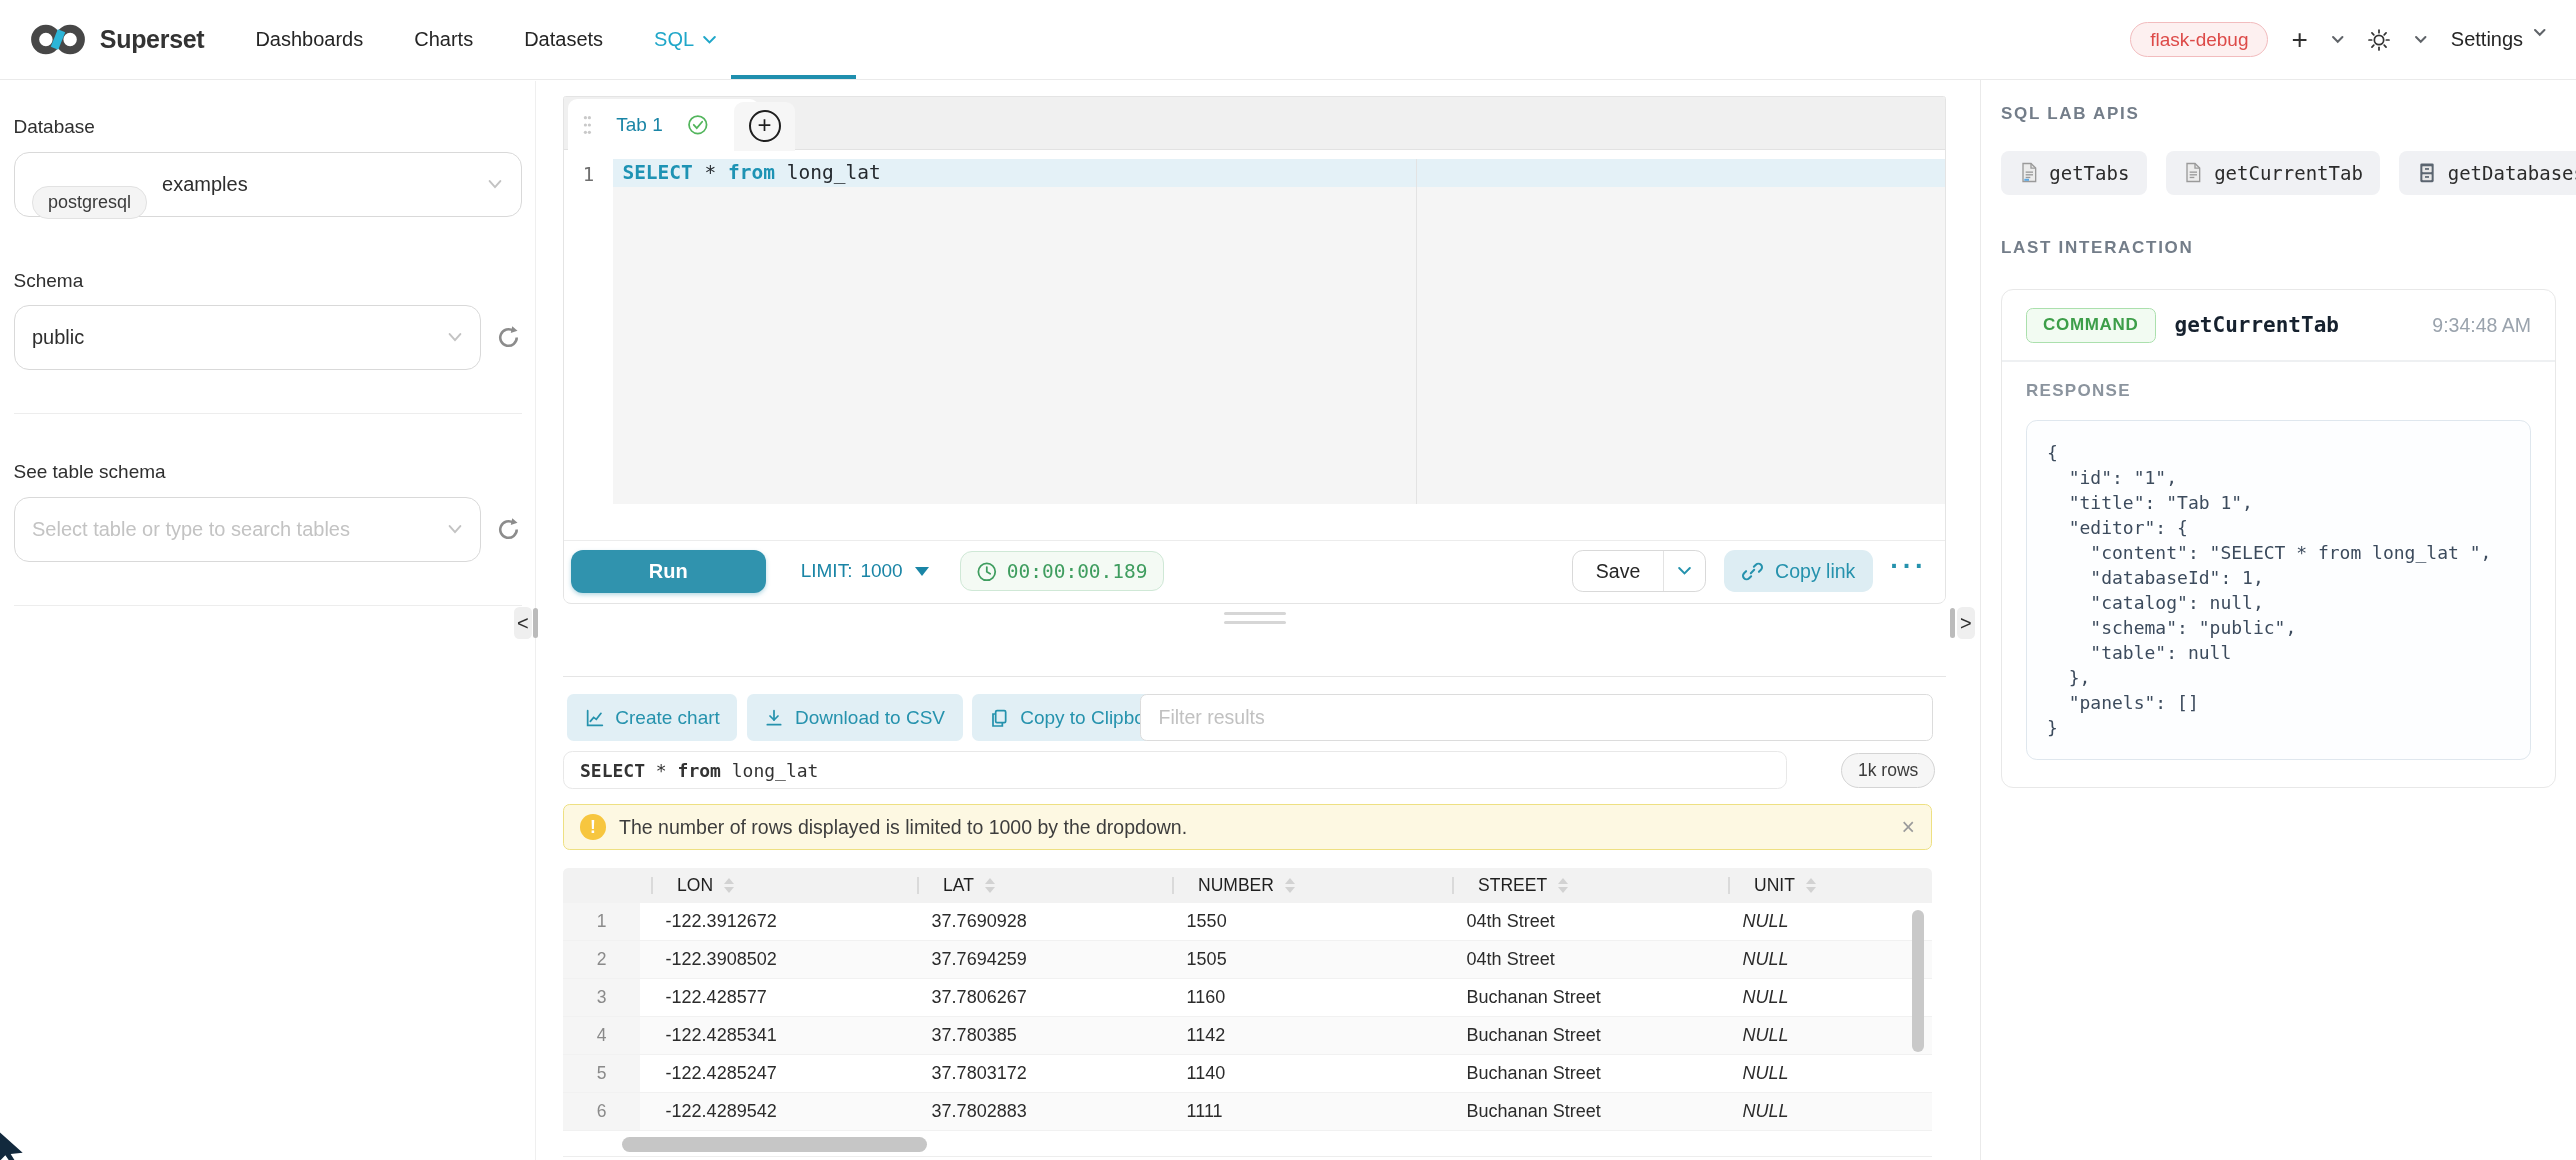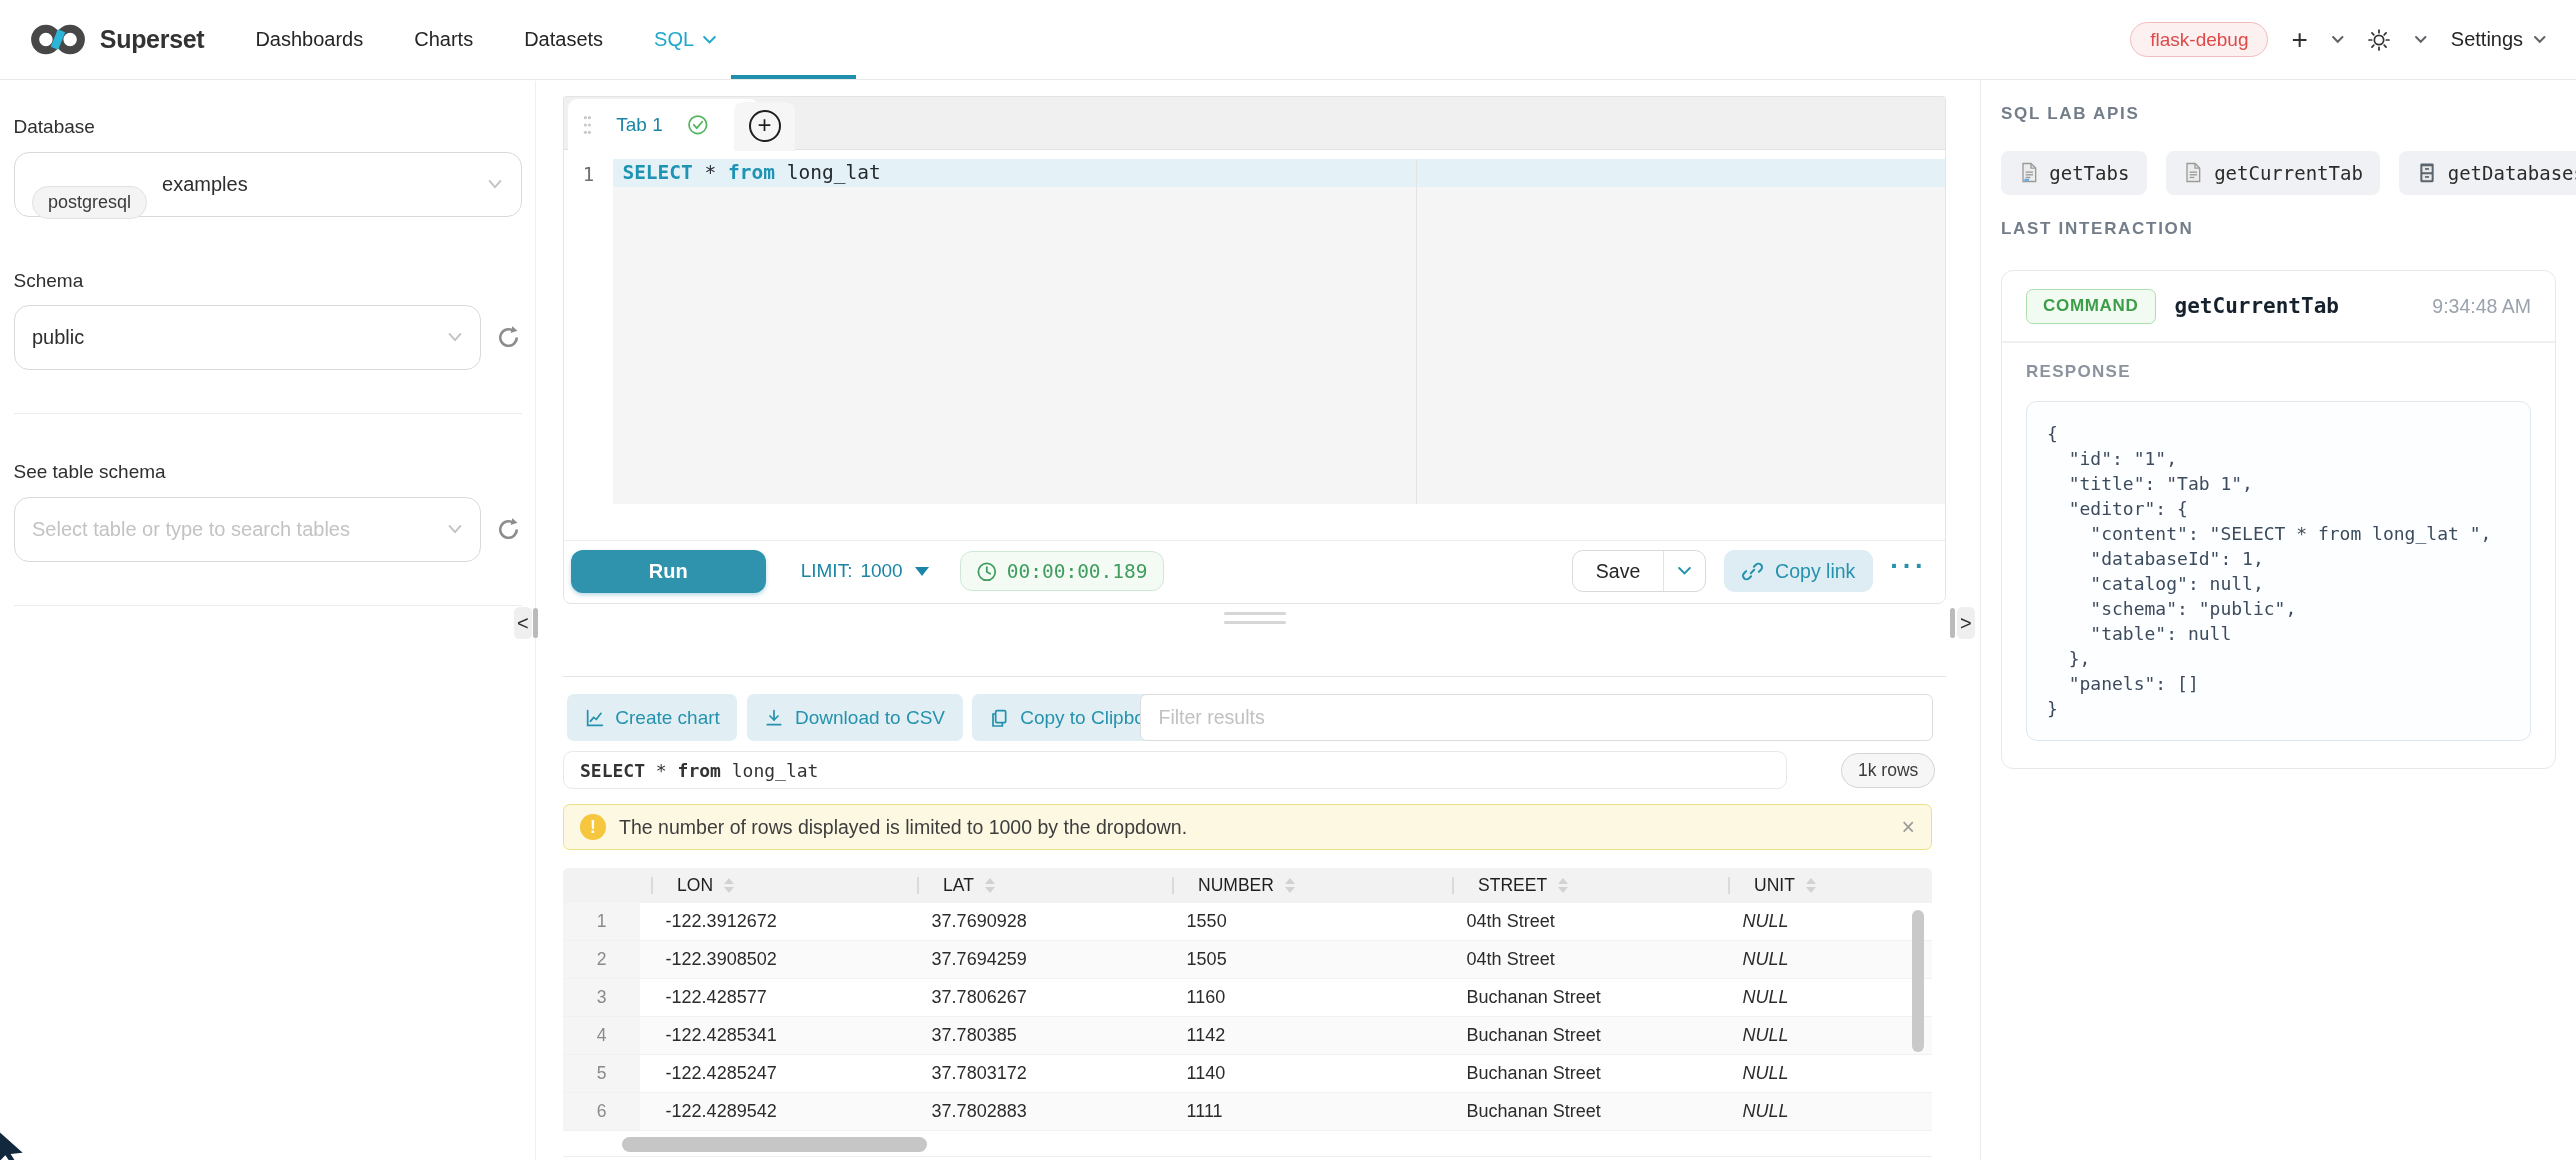--- a/index.html
+++ b/index.html
@@ -15,21 +15,21 @@
   .brand-name { font-size:25px; font-weight:700; color:#333; letter-spacing:-0.3px; }
   .nav-items { display:flex; align-items:center; margin-left:51px; gap:51px; height:100%; }
   .nav-item { font-size:20px; color:#252525; display:flex; align-items:center; gap:8px; height:100%; }
   .nav-item.active { color:#20a7c9; position:relative; }
   .nav-underline { position:absolute; left:731px; bottom:0; width:125px; height:4px; background:#1f8fae; }
   .nav-right { margin-left:auto; display:flex; align-items:center; gap:23px; margin-right:30px; }
   .env-badge { border:1.3px solid #f2bcbe; background:#fdf0f0; color:#dd4a48; font-size:19px;
     padding:5.4px 19px; border-radius:20px; }
   .plus-glyph { font-size:28px; color:#2f2f2f; font-weight:400; line-height:1; }
   .chev { display:inline-block; }
-  .settings { font-size:20px; color:#252525; display:flex; align-items:center; gap:9.4px; }
+  .settings { font-size:20px; color:#252525; display:flex; gap:9.4px; }
 
   
   .sidebar { position:absolute; left:0; top:81px; width:536px; height:1080px; background:#fff;
     border-right:1.3px solid #efefef; padding:35px 13.5px 0 13.5px; }
   .fld-label { font-size:19px; color:#2f2f2f; margin-bottom:13.5px; }
   .select { height:65px; border:1.3px solid #d9d9d9; border-radius:15px; background:#fff;
     display:flex; align-items:center; padding:0 17.5px; }
   .select-row { display:flex; align-items:center; gap:13.5px; }
   .select-row .select { flex:1; }
   .db-tag { background:#f4f4f4; border:1.3px solid #e2e2e2; border-radius:16px; font-size:18px;
@@ -146,21 +146,21 @@
     display:flex; align-items:center; justify-content:center; font-size:20px; color:#2f2f2f; }
   .edge-thumb { position:absolute; width:4.7px; height:30px; background:#bbb; border-radius:2.7px; }
 
   
   .rightpanel { position:absolute; left:1980px; top:80px; width:596px; height:1081px; background:#fff;
     border-left:1.3px solid #eaeaea; padding:24px 20px 0 20px; }
   .sec-label { font-size:17px; font-weight:700; color:#737d89; letter-spacing:1.7px; }
   .api-btns { display:flex; gap:19px; margin-top:27px; }
   .api-btn { height:44px; background:#f0f1f4; border-radius:8px; display:flex; align-items:center;
     gap:10.8px; padding:0 17.5px; font-family:"DejaVu Sans Mono", monospace; font-size:19px; color:#2b2b2b; }
-  .sec2 { margin-top:24px; }
+  .sec2 { margin-top:43px; }
   .card { margin-top:31px; border:1.3px solid #e8e8e8; border-radius:12px; background:#fff; }
   .card-head { display:flex; align-items:center; gap:19px; padding:17.5px 24px; }
   .cmd-badge { border:1.3px solid #abe0ad; background:#f2fbf2; color:#3d9e49; font-size:17px; font-weight:700;
     letter-spacing:0.7px; padding:6.7px 16px; border-radius:6.7px; }
   .cmd-name { font-family:"DejaVu Sans Mono", monospace; font-weight:700; font-size:21px; color:#16212e; }
   .card-time { margin-left:auto; color:#9aa3ad; font-size:19.5px; }
   .card-div { height:1.3px; background:#eef0f2; }
   .card-body { padding:19px 24px 27px 24px; }
   .json-box { margin-top:19px; border:1.3px solid #dfe7ee; border-radius:10.8px; background:#fdfeff;
     padding:19px 20px; }

